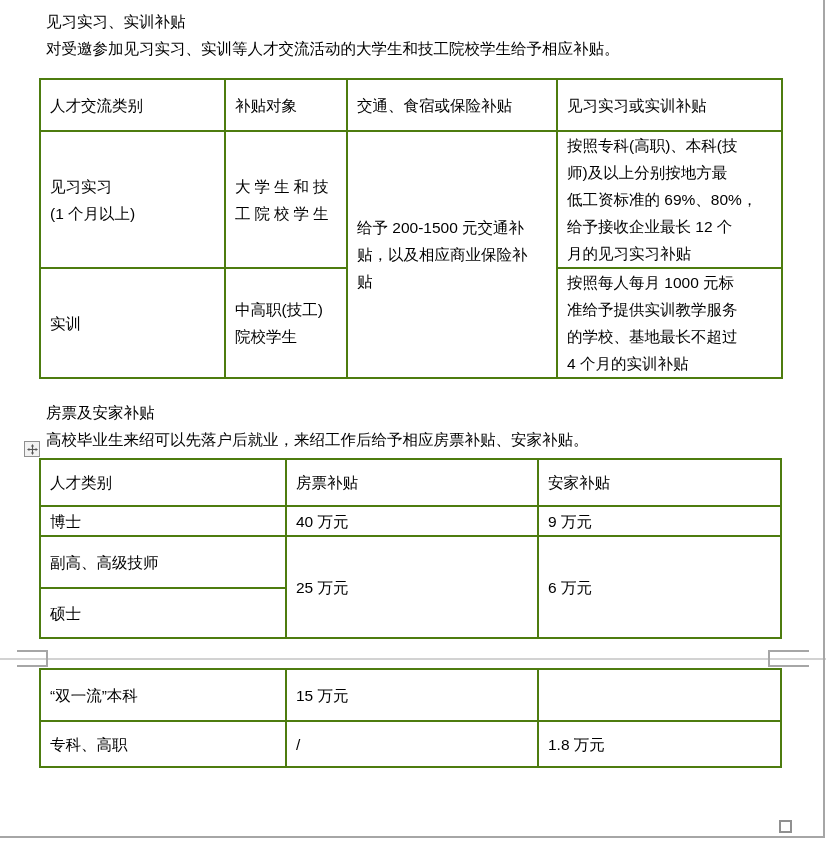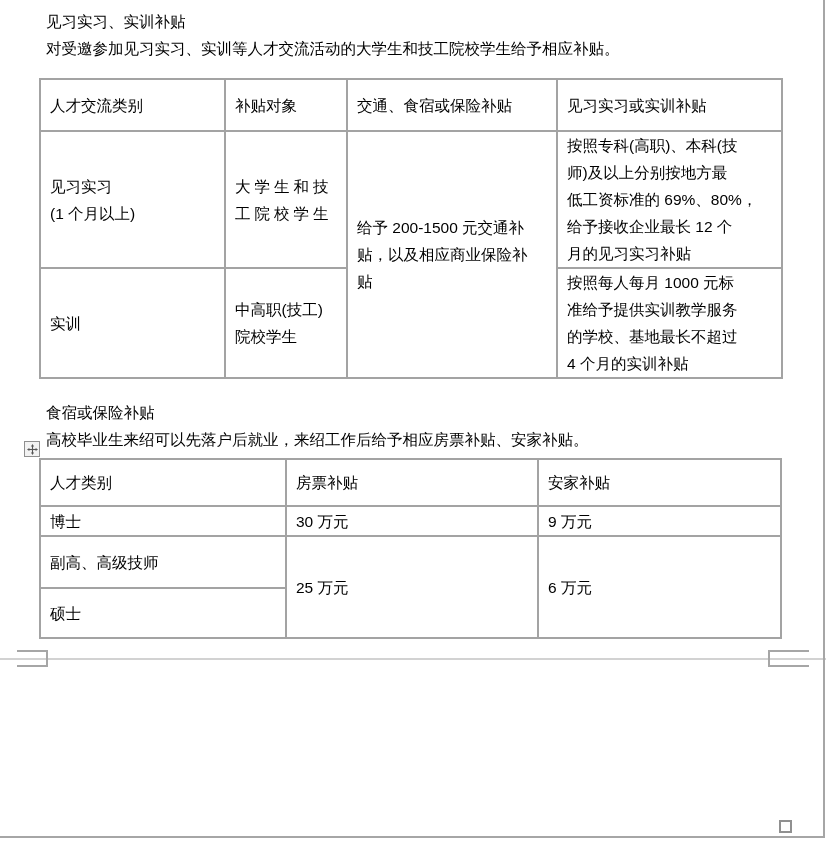--- a/index.html
+++ b/index.html
@@ -8,21 +8,21 @@
     font-family:"Liberation Sans","DejaVu Sans",sans-serif;
     color:#000;overflow:hidden;
   }
   .abs{position:absolute;}
   .doc-text{font-size:15.5px;line-height:22px;white-space:pre-line;}
   table.doc-table{
     position:absolute;border-collapse:collapse;table-layout:fixed;
     background:#fff;
   }
   table.doc-table td{
-    border:2px solid #a3a3a3;padding:0 9px;vertical-align:middle;
+    border:2px solid #4d7c0f;padding:0 9px;vertical-align:middle;
     font-size:15.5px;line-height:27px;white-space:pre-line;overflow:hidden;
   }
   .wide-space{letter-spacing:4px;margin-top:27px;}
   .gray-line{position:absolute;background:#a6a6a6;}
   .break-line{position:absolute;background:#d2d2d2;}
   .move-handle{
     position:absolute;left:24px;top:441px;width:14px;height:14px;
     border:1px solid #8f8f8f;background:#f2f2f2;
     display:flex;align-items:center;justify-content:center;
   }
@@ -70,21 +70,21 @@
     <td>中高职(技工)
 院校学生</td>
     <td>按照每人每月 1000 元标
 准给予提供实训教学服务
 的学校、基地最长不超过
 4 个月的实训补贴</td>
   </tr>
 </tbody>
   </table>
 
-<div class="abs doc-text" style="left:46px;top:402px;">食宿或保险补贴</div>
+<div class="abs doc-text" style="left:46px;top:402px;">房票及安家补贴</div>
 <div class="abs doc-text" style="left:46px;top:429px;">高校毕业生来绍可以先落户后就业，来绍工作后给予相应房票补贴、安家补贴。</div>
 
 <div class="move-handle">
   <svg width="11" height="11" viewBox="0 0 12 12">
     <g stroke="#555" stroke-width="1.2">
       <line x1="6" y1="1.5" x2="6" y2="10.5"></line>
       <line x1="1.5" y1="6" x2="10.5" y2="6"></line>
     </g>
     <g fill="#555">
       <polygon points="6,0 4.3,2.6 7.7,2.6"></polygon>
@@ -102,21 +102,21 @@
       <col style="width:243px">
   </colgroup>
   <tbody>
       <tr style="height:47px;">
     <td>人才类别</td>
     <td>房票补贴</td>
     <td>安家补贴</td>
   </tr>
   <tr style="height:30px;">
     <td>博士</td>
-    <td>30 万元</td>
+    <td>40 万元</td>
     <td>9 万元</td>
   </tr>
   <tr style="height:52px;">
     <td>副高、高级技师</td>
     <td rowspan="2">25 万元</td>
     <td rowspan="2">6 万元</td>
   </tr>
   <tr style="height:50px;">
     <td>硕士</td>
   </tr>
@@ -134,16 +134,26 @@
 <div class="gray-line" style="left:823px;top:0;width:2px;height:837px;"></div>
 <div class="gray-line" style="left:0;top:836px;width:825px;height:2px;"></div>
 
 <table class="doc-table" style="left:39px;top:668px;width:741px;">
   <colgroup>
     <col style="width:246px">
       <col style="width:252px">
       <col style="width:243px">
   </colgroup>
   <tbody>
+      <tr style="height:52px;">
+    <td>“双一流”本科</td>
+    <td>15 万元</td>
+    <td></td>
+  </tr>
+  <tr style="height:46px;">
+    <td>专科、高职</td>
+    <td>/</td>
+    <td>1.8 万元</td>
+  </tr>
 </tbody>
   </table>
 
 <div class="resize-handle"></div>
 
 </body></html>

